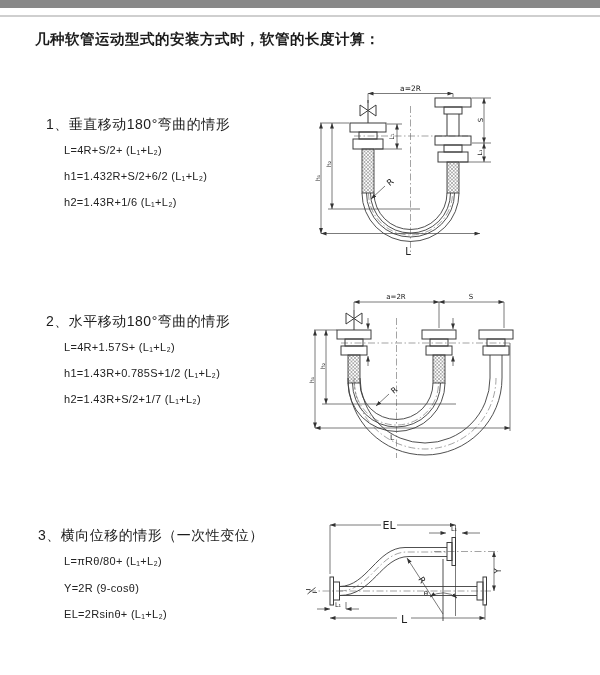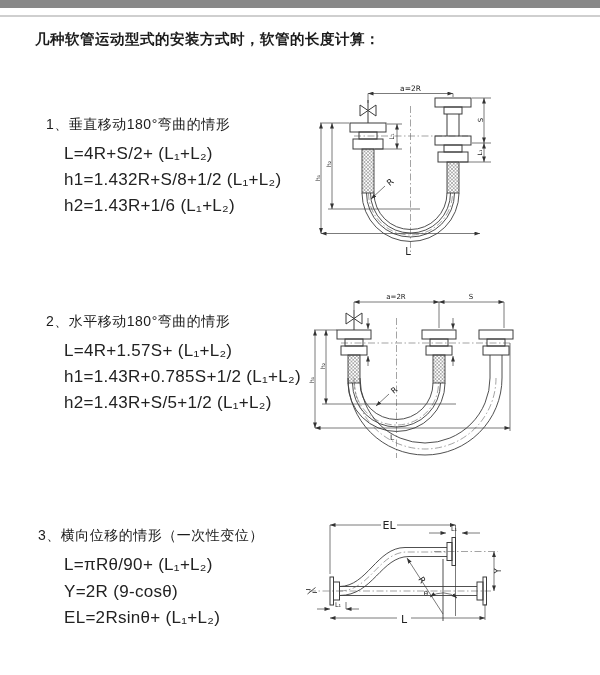--- a/index.html
+++ b/index.html
@@ -4,50 +4,50 @@
 <style>
   html,body{margin:0;padding:0;background:#888;}
   .page{
     position:relative;width:600px;height:675px;background:#ffffff;
     margin:8px auto;overflow:hidden;
     font-family:"Liberation Sans",sans-serif;color:#1c1c1c;
   }
   .scanline{position:absolute;left:0;top:7px;width:100%;height:2px;background:#cfcfcf;}
   .title{position:absolute;left:35px;top:22px;font-size:14.5px;font-weight:bold;letter-spacing:.5px;}
   .heading{position:absolute;font-size:14px;font-weight:normal;letter-spacing:.5px;white-space:nowrap;}
-  .formula{position:absolute;font-size:17px;font-weight:normal;letter-spacing:.3px;white-space:nowrap;color:#222;}
+  .formula{position:absolute;font-size:11px;font-weight:normal;letter-spacing:.3px;white-space:nowrap;color:#222;}
   svg{position:absolute;overflow:visible;}
   svg text{font-family:"DejaVu Sans",sans-serif;fill:#222;}
   .o{stroke:#3c3c3c;stroke-width:1;fill:none;}
   .o2{stroke:#3c3c3c;stroke-width:.9;fill:none;}
   .br{stroke:#3c3c3c;stroke-width:.9;fill:url(#braid);}
   .d{stroke:#333;stroke-width:.65;fill:none;}
   .cl{stroke:#666;stroke-width:.6;fill:none;stroke-dasharray:7 2.5 1.5 2.5;}
   .w{fill:#fff;stroke:#3c3c3c;stroke-width:1;}
 </style>
 </head>
 <body>
 
 <div class="page">
   <div class="scanline"></div>
 
   <div class="title">几种软管运动型式的安装方式时，软管的长度计算：</div>
 
   <div class="heading" style="left:46px;top:108px">1、垂直移动180°弯曲的情形</div>
   <div class="formula" style="left:64px;top:136px">L=4R+S/2+ (L₁+L₂)</div>
-  <div class="formula" style="left:64px;top:162px">h1=1.432R+S/8+1/2 (L₁+L₂)</div>
+  <div class="formula" style="left:64px;top:162px">h1=1.432R+S/2+6/2 (L₁+L₂)</div>
   <div class="formula" style="left:64px;top:188px">h2=1.43R+1/6 (L₁+L₂)</div>
 
   <div class="heading" style="left:46px;top:305px">2、水平移动180°弯曲的情形</div>
   <div class="formula" style="left:64px;top:333px">L=4R+1.57S+ (L₁+L₂)</div>
   <div class="formula" style="left:64px;top:359px">h1=1.43R+0.785S+1/2 (L₁+L₂)</div>
-  <div class="formula" style="left:64px;top:385px">h2=1.43R+S/5+1/2 (L₁+L₂)</div>
+  <div class="formula" style="left:64px;top:385px">h2=1.43R+S/2+1/7 (L₁+L₂)</div>
 
   <div class="heading" style="left:38px;top:519px">3、横向位移的情形（一次性变位）</div>
-  <div class="formula" style="left:64px;top:547px">L=πRθ/90+ (L₁+L₂)</div>
+  <div class="formula" style="left:64px;top:547px">L=πRθ/80+ (L₁+L₂)</div>
   <div class="formula" style="left:64px;top:574px">Y=2R (9-cosθ)</div>
   <div class="formula" style="left:64px;top:600px">EL=2Rsinθ+ (L₁+L₂)</div>
 
   <svg style="left:312px;top:70px" width="195" height="200" viewBox="0 0 195 200">
     <defs>
       <pattern id="braid" patternUnits="userSpaceOnUse" width="3.5" height="3.5">
         <path d="M0,3.5 L3.5,0 M0,0 L3.5,3.5" stroke="#6a6a6a" stroke-width="0.5"></path>
       </pattern>
       <marker id="arE" markerWidth="10" markerHeight="7" refX="8.5" refY="3" orient="auto">
         <path d="M0,0 L8.5,3 L0,6 Z" fill="#333"></path>

